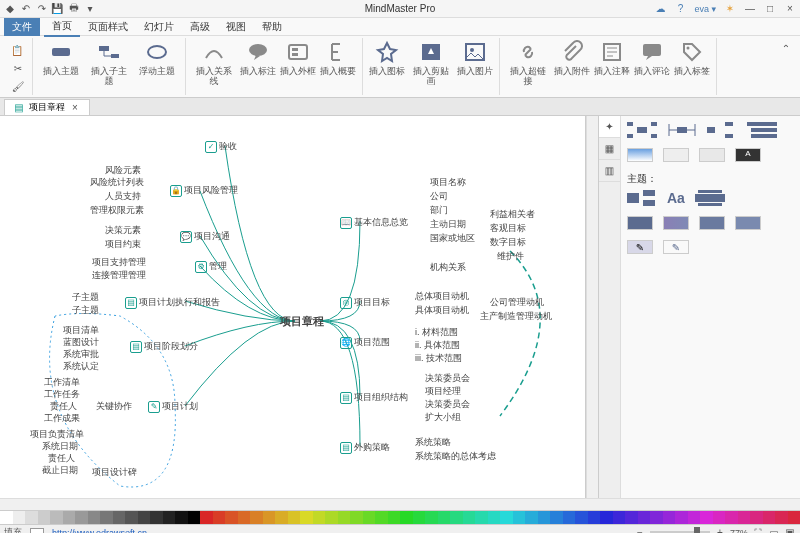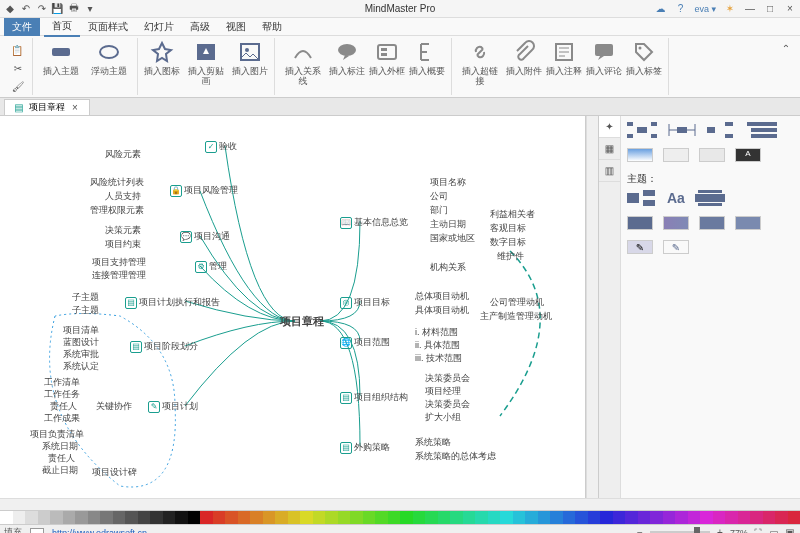--- a/index.html
+++ b/index.html
@@ -97,24 +97,71 @@
         <div class="rbtn-ico">
           <svg class="ribico" viewBox="0 0 24 24">
             <rect x="3" y="8" width="18" height="8" rx="2" fill="#5b6b8f"></rect>
           </svg>
         </div>
         <div class="rbtn-lbl">插入主题</div>
       </div>
     <div class="rbtn rbtn-big">
         <div class="rbtn-ico">
           <svg class="ribico" viewBox="0 0 24 24">
+            <rect x="2" y="6" width="10" height="5" fill="#5b6b8f"></rect>
+            <rect x="14" y="14" width="8" height="4" fill="#5b6b8f"></rect>
+            <path d="M7 11v5h7" stroke="#5b6b8f" fill="none"></path>
+          </svg>
+        </div>
+        <div class="rbtn-lbl">插入子主题</div>
+      </div>
+    <div class="rbtn rbtn-big">
+        <div class="rbtn-ico">
+          <svg class="ribico" viewBox="0 0 24 24">
             <ellipse cx="12" cy="12" rx="9" ry="6" fill="none" stroke="#5b6b8f" stroke-width="2"></ellipse>
           </svg>
         </div>
         <div class="rbtn-lbl">浮动主题</div>
+      </div>
+  </div>
+  <div class="rgroup">
+    <div class="rbtn rbtn-big">
+        <div class="rbtn-ico">
+          <svg class="ribico" viewBox="0 0 24 24">
+            <path d="M4 18 Q12 4 20 18" stroke="#8a8a8a" stroke-width="2" fill="none"></path>
+          </svg>
+        </div>
+        <div class="rbtn-lbl">插入关系线</div>
+      </div>
+    <div class="rbtn">
+        <div class="rbtn-ico">
+          <svg class="ribico" viewBox="0 0 24 24">
+            <ellipse cx="12" cy="10" rx="9" ry="6" fill="#8a8a8a"></ellipse>
+            <path d="M10 15l-2 5 6-4z" fill="#8a8a8a"></path>
+          </svg>
+        </div>
+        <div class="rbtn-lbl">插入标注</div>
+      </div>
+    <div class="rbtn">
+        <div class="rbtn-ico">
+          <svg class="ribico" viewBox="0 0 24 24">
+            <rect x="3" y="5" width="18" height="14" rx="2" fill="none" stroke="#8a8a8a" stroke-width="2"></rect>
+            <rect x="6" y="8" width="6" height="3" fill="#8a8a8a"></rect>
+            <rect x="6" y="13" width="6" height="3" fill="#8a8a8a"></rect>
+          </svg>
+        </div>
+        <div class="rbtn-lbl">插入外框</div>
+      </div>
+    <div class="rbtn">
+        <div class="rbtn-ico">
+          <svg class="ribico" viewBox="0 0 24 24">
+            <path d="M6 4v16M6 4h8M6 12h6M6 20h8" stroke="#8a8a8a" stroke-width="2" fill="none"></path>
+          </svg>
+        </div>
+        <div class="rbtn-lbl">插入概要</div>
       </div>
   </div>
   <div class="rgroup">
     <div class="rbtn">
         <div class="rbtn-ico">
           <svg class="ribico" viewBox="0 0 24 24">
             <path d="M12 3l3 6 6 1-5 4 1 7-5-3-5 3 1-7-5-4 6-1z" fill="none" stroke="#5b6b8f" stroke-width="2"></path>
           </svg>
         </div>
         <div class="rbtn-lbl">插入图标</div>
@@ -130,57 +177,20 @@
       </div>
     <div class="rbtn">
         <div class="rbtn-ico">
           <svg class="ribico" viewBox="0 0 24 24">
             <rect x="3" y="4" width="18" height="16" fill="none" stroke="#5b6b8f" stroke-width="2"></rect>
             <circle cx="9" cy="10" r="2" fill="#5b6b8f"></circle>
             <path d="M3 18l5-5 4 4 3-3 6 6" stroke="#5b6b8f" fill="none"></path>
           </svg>
         </div>
         <div class="rbtn-lbl">插入图片</div>
-      </div>
-  </div>
-  <div class="rgroup">
-    <div class="rbtn rbtn-big">
-        <div class="rbtn-ico">
-          <svg class="ribico" viewBox="0 0 24 24">
-            <path d="M4 18 Q12 4 20 18" stroke="#8a8a8a" stroke-width="2" fill="none"></path>
-          </svg>
-        </div>
-        <div class="rbtn-lbl">插入关系线</div>
-      </div>
-    <div class="rbtn">
-        <div class="rbtn-ico">
-          <svg class="ribico" viewBox="0 0 24 24">
-            <ellipse cx="12" cy="10" rx="9" ry="6" fill="#8a8a8a"></ellipse>
-            <path d="M10 15l-2 5 6-4z" fill="#8a8a8a"></path>
-          </svg>
-        </div>
-        <div class="rbtn-lbl">插入标注</div>
-      </div>
-    <div class="rbtn">
-        <div class="rbtn-ico">
-          <svg class="ribico" viewBox="0 0 24 24">
-            <rect x="3" y="5" width="18" height="14" rx="2" fill="none" stroke="#8a8a8a" stroke-width="2"></rect>
-            <rect x="6" y="8" width="6" height="3" fill="#8a8a8a"></rect>
-            <rect x="6" y="13" width="6" height="3" fill="#8a8a8a"></rect>
-          </svg>
-        </div>
-        <div class="rbtn-lbl">插入外框</div>
-      </div>
-    <div class="rbtn">
-        <div class="rbtn-ico">
-          <svg class="ribico" viewBox="0 0 24 24">
-            <path d="M6 4v16M6 4h8M6 12h6M6 20h8" stroke="#8a8a8a" stroke-width="2" fill="none"></path>
-          </svg>
-        </div>
-        <div class="rbtn-lbl">插入概要</div>
       </div>
   </div>
   <div class="rgroup">
     <div class="rbtn rbtn-big">
         <div class="rbtn-ico">
           <svg class="ribico" viewBox="0 0 24 24">
             <path d="M9 15l6-6M8 12a4 4 0 015-5l2 2M16 12a4 4 0 01-5 5l-2-2" stroke="#8a8a8a" stroke-width="2" fill="none"></path>
           </svg>
         </div>
         <div class="rbtn-lbl">插入超链接</div>
@@ -269,21 +279,21 @@
       </div>
     <div class="node" style="left:130px;top:224px">
         <span class="nico">▤</span>
         <span>项目阶段划分</span>
       </div>
     <div class="node" style="left:148px;top:284px">
         <span class="nico">✎</span>
         <span>项目计划</span>
       </div>
 
-    <div class="node" style="left:105px;top:32px">
+    <div class="node" style="left:105px;top:48px">
         <span>风险元素</span>
       </div>
     <div class="node" style="left:90px;top:60px">
         <span>风险统计列表</span>
       </div>
     <div class="node" style="left:105px;top:74px">
         <span>人员支持</span>
       </div>
     <div class="node" style="left:90px;top:88px">
         <span>管理权限元素</span>

